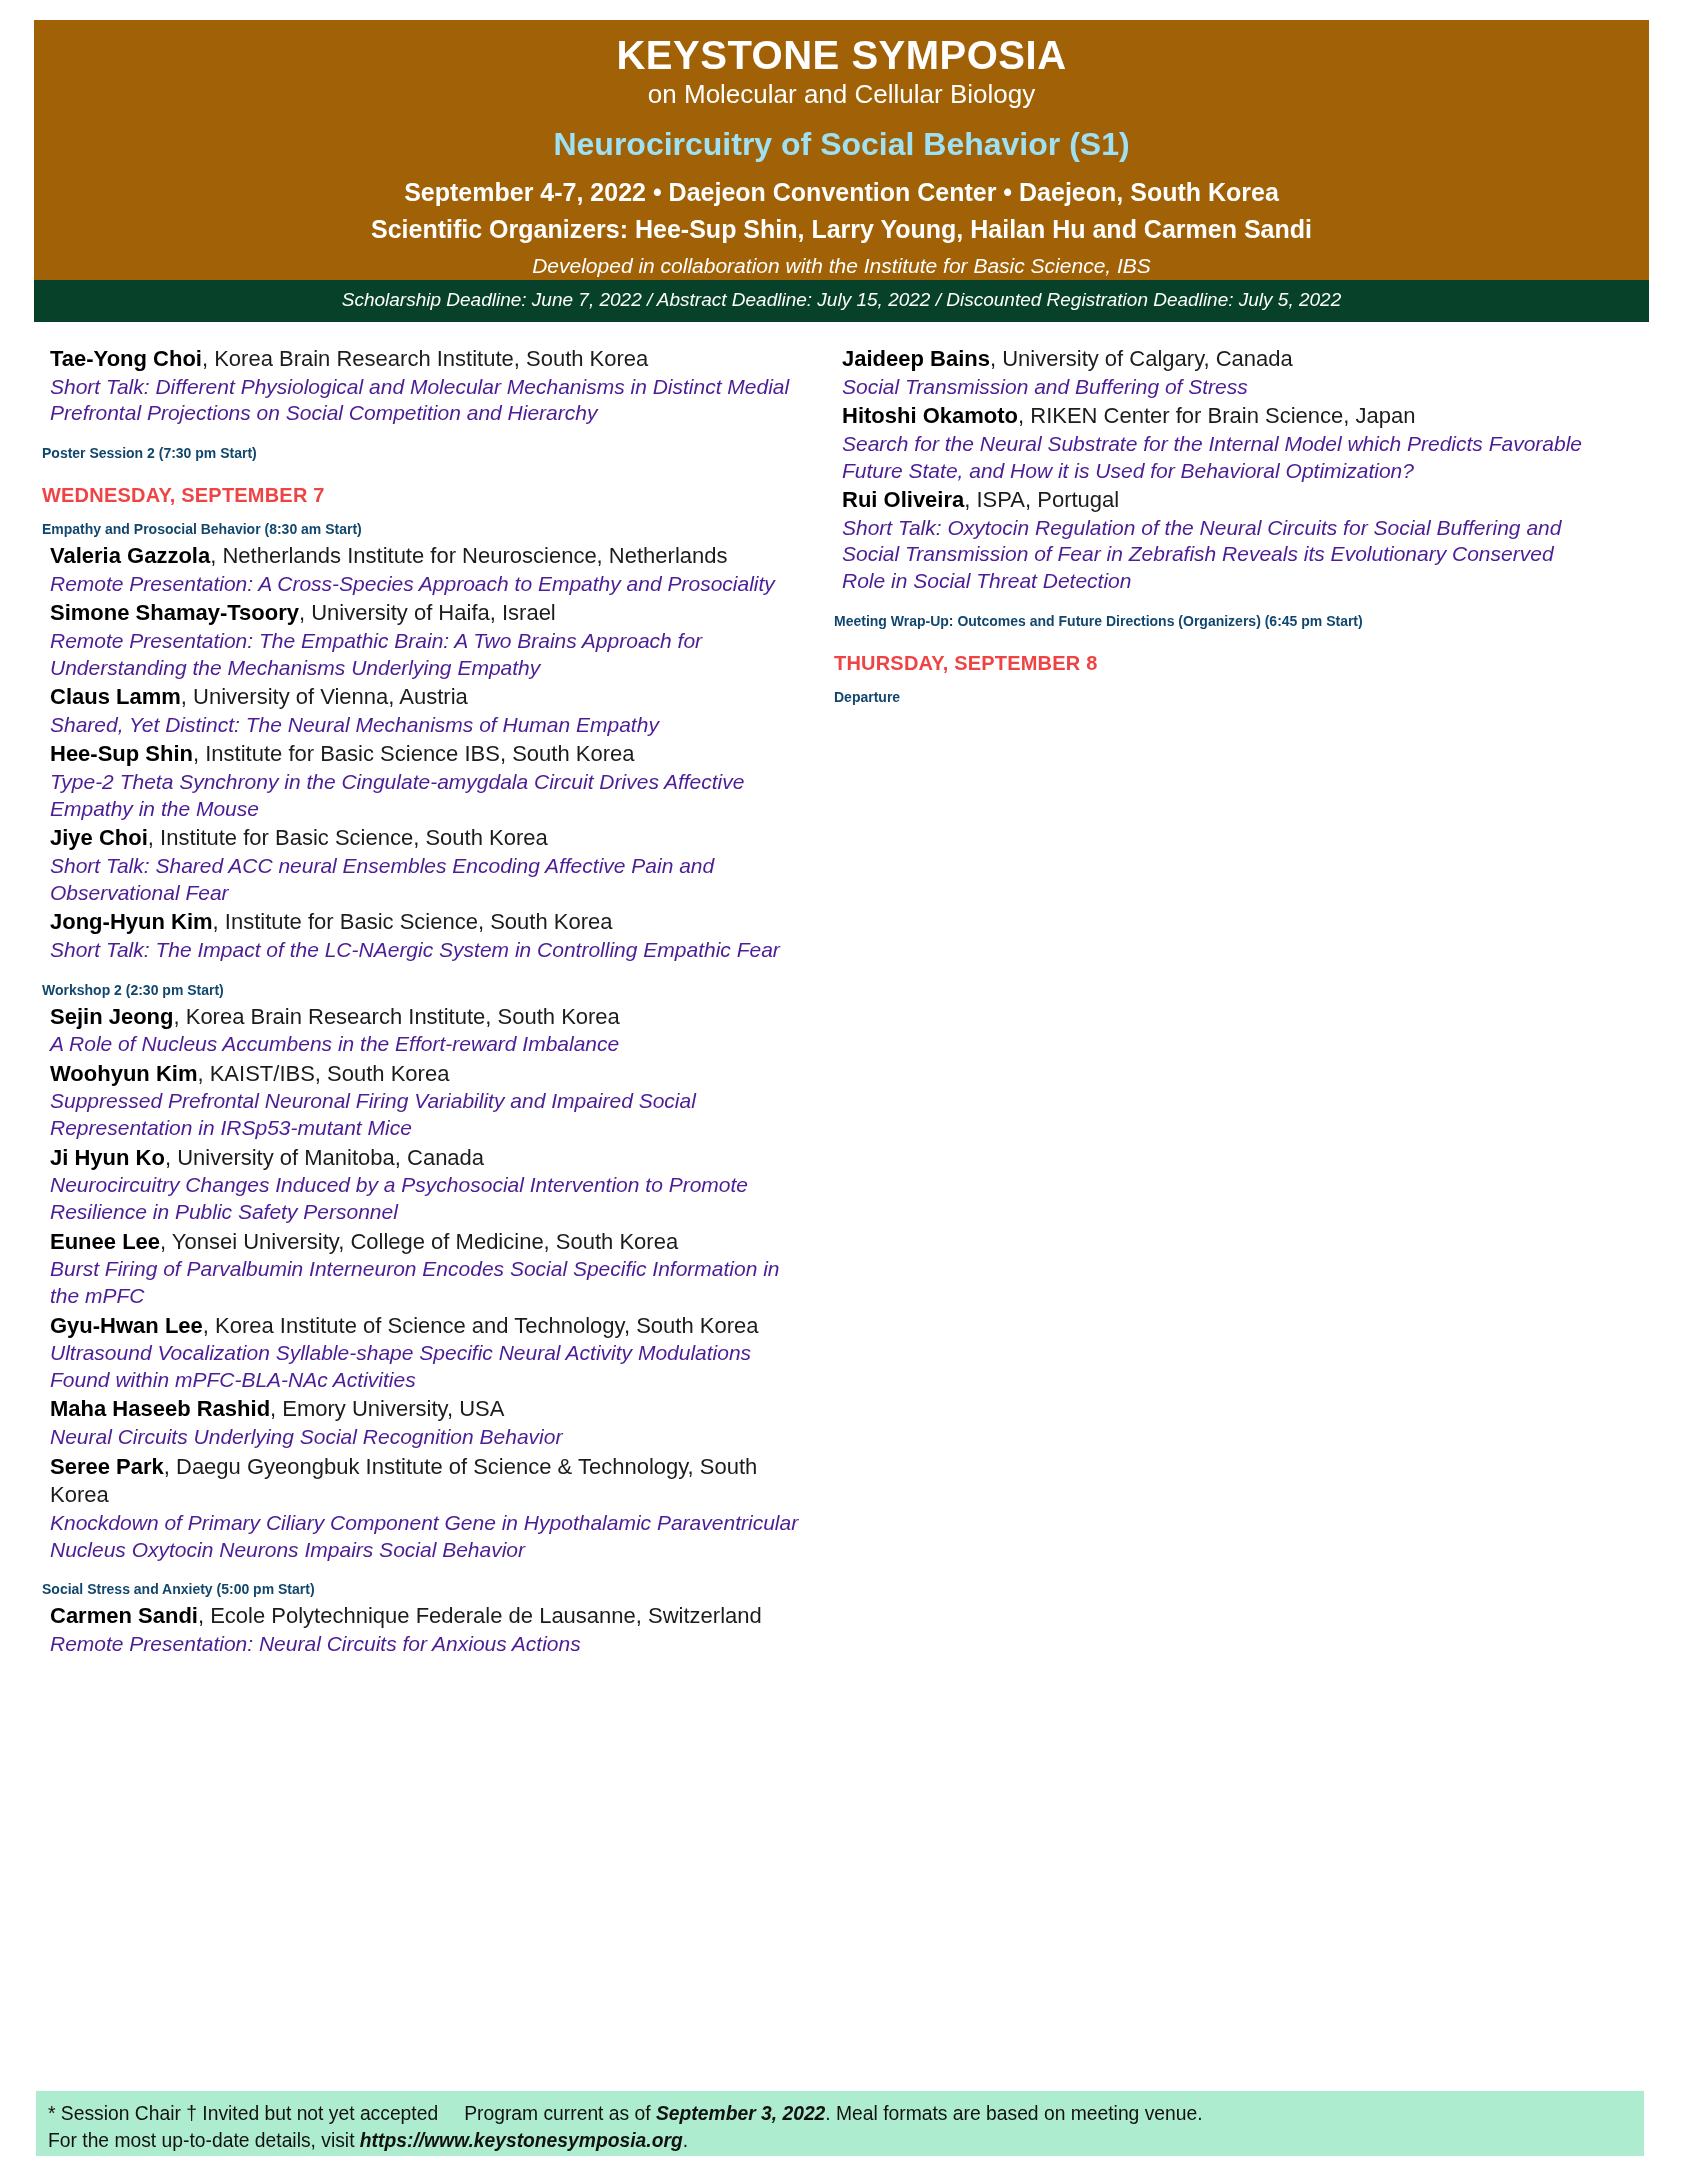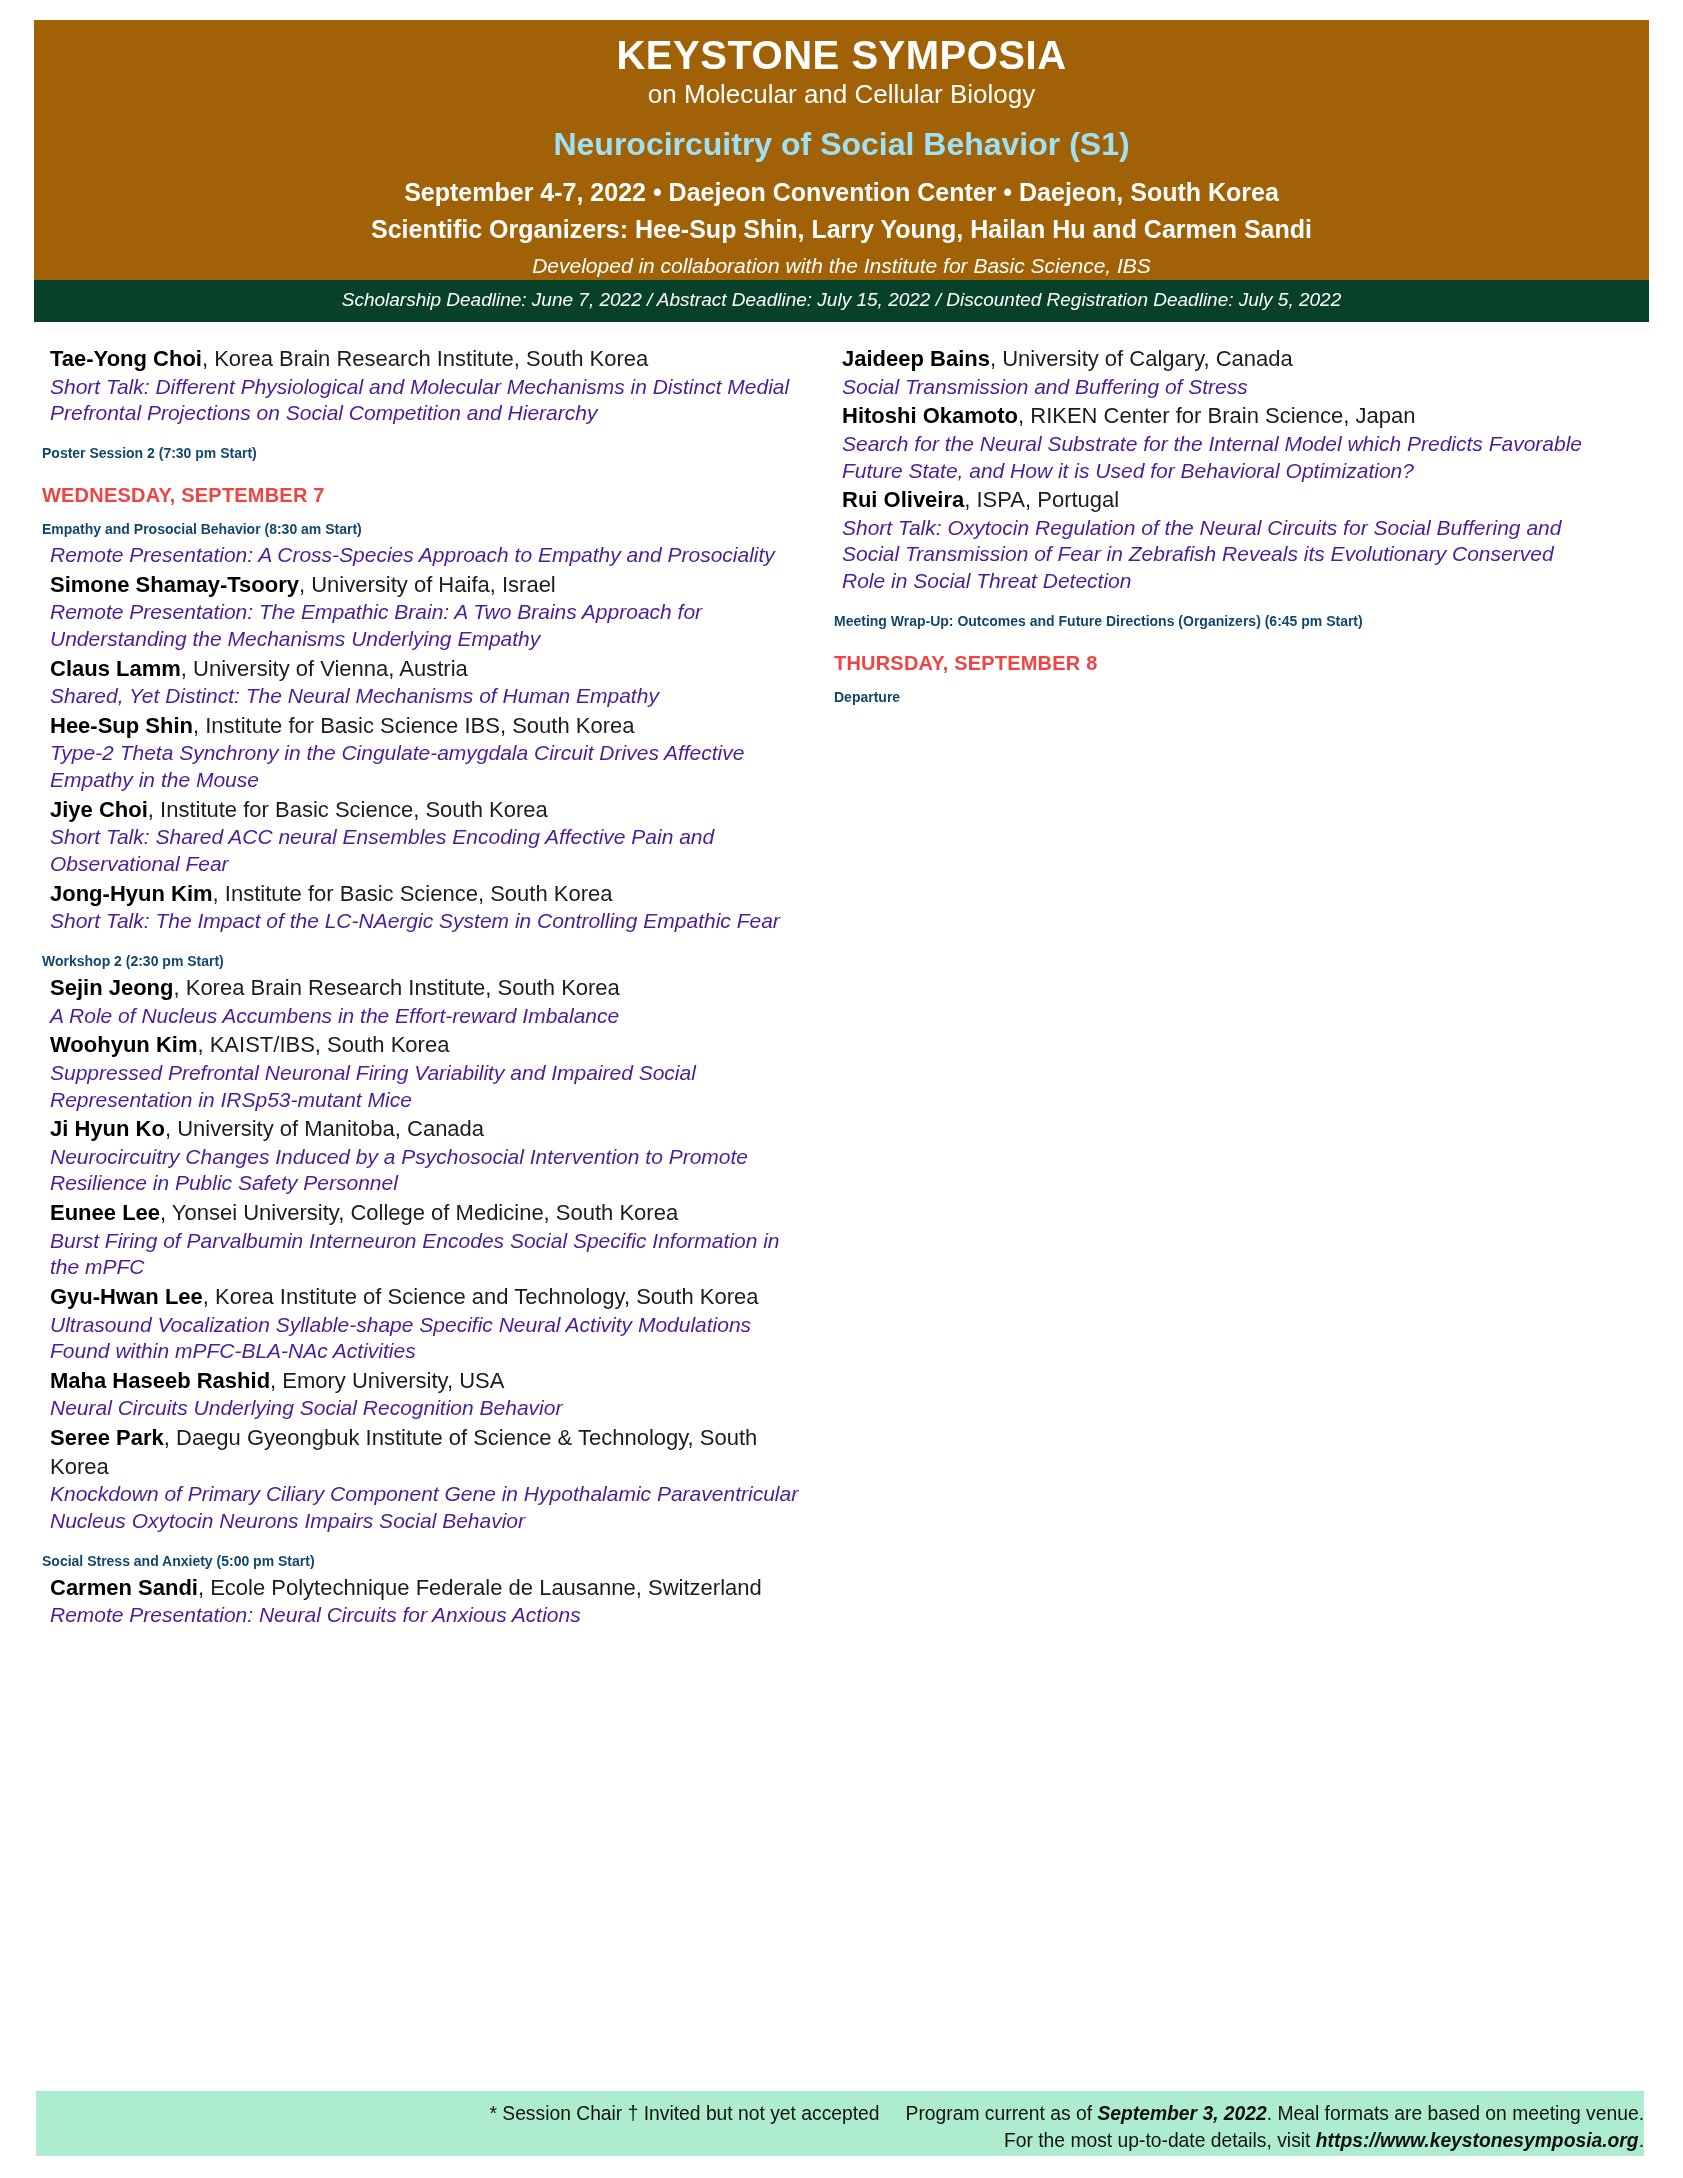--- a/index.html
+++ b/index.html
@@ -134,21 +134,20 @@
     left: 36px;
     top: 2091px;
     width: 1608px;
     height: 65px;
     background: #aeeccf;
     box-sizing: border-box;
     padding: 9px 0 0 12px;
     font-size: 19.3px;
     line-height: 1.42;
     color: #111111;
-    text-align: right;
   }
   .footer-note .bi { font-style: italic; font-weight: bold; }
   .footer-note .sp { display: inline-block; width: 26px; }
 </style>
 </head>
 <body>
 
 <div class="banner">
   <div class="banner-title">KEYSTONE SYMPOSIA</div>
   <div class="banner-subtitle">on Molecular and Cellular Biology</div>
@@ -168,20 +167,21 @@
       <div class="entry-talk">Short Talk: Different Physiological and Molecular Mechanisms in Distinct Medial Prefrontal Projections on Social Competition and Hierarchy</div>
     </div>
 
     <div class="session-header">Poster Session 2 (7:30 pm Start)</div>
 
     <div class="day-header">WEDNESDAY, SEPTEMBER 7</div>
 
     <div class="session-header tight">Empathy and Prosocial Behavior (8:30 am Start)</div>
     <div>
       <div class="entry">
+        <div class="entry-person"><span class="pname">Valeria Gazzola</span><span>, Netherlands Institute for Neuroscience, Netherlands</span></div>
         <div class="entry-talk">Remote Presentation: A Cross-Species Approach to Empathy and Prosociality</div>
       </div>
       <div class="entry">
         <div class="entry-person"><span class="pname">Simone Shamay-Tsoory</span><span>, University of Haifa, Israel</span></div>
         <div class="entry-talk">Remote Presentation: The Empathic Brain: A Two Brains Approach for Understanding the Mechanisms Underlying Empathy</div>
       </div>
       <div class="entry">
         <div class="entry-person"><span class="pname">Claus Lamm</span><span>, University of Vienna, Austria</span></div>
         <div class="entry-talk">Shared, Yet Distinct: The Neural Mechanisms of Human Empathy</div>
       </div>

